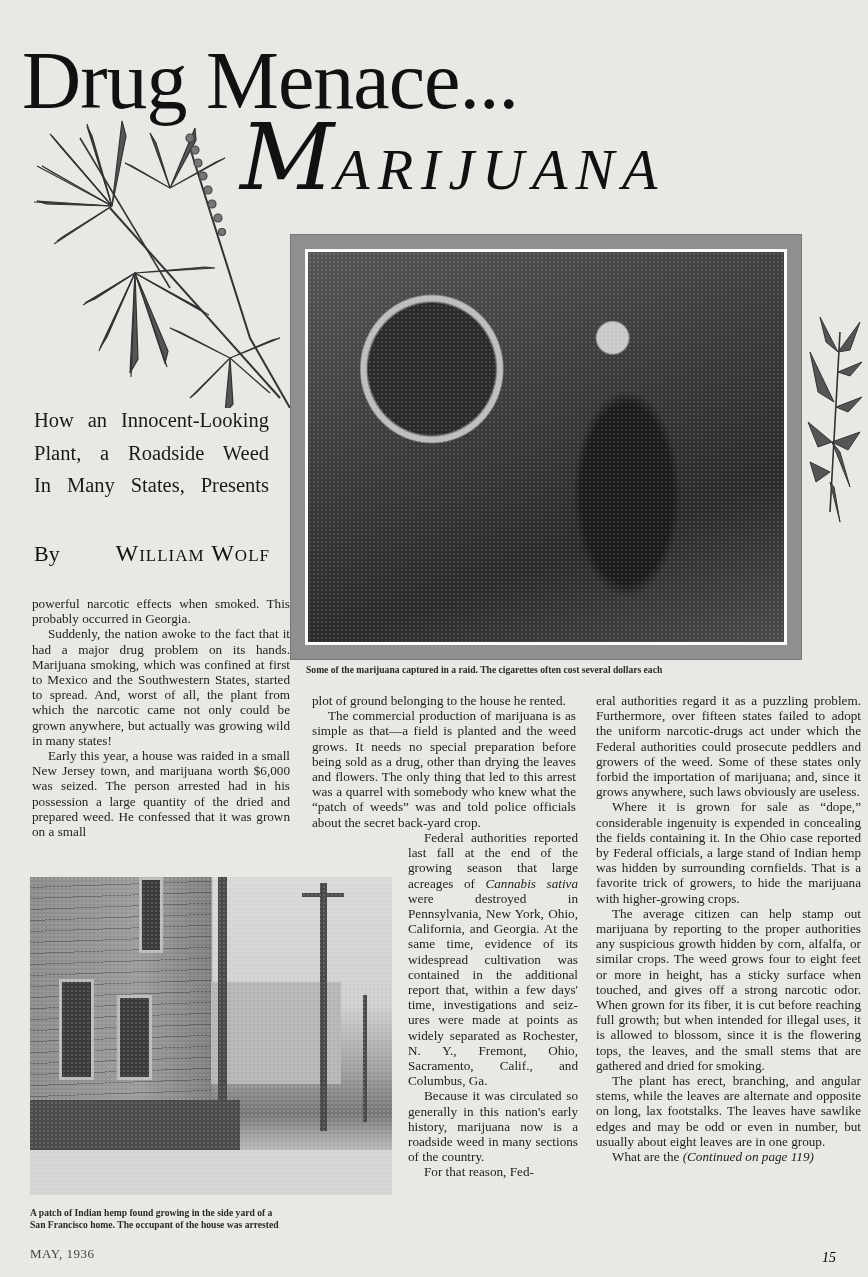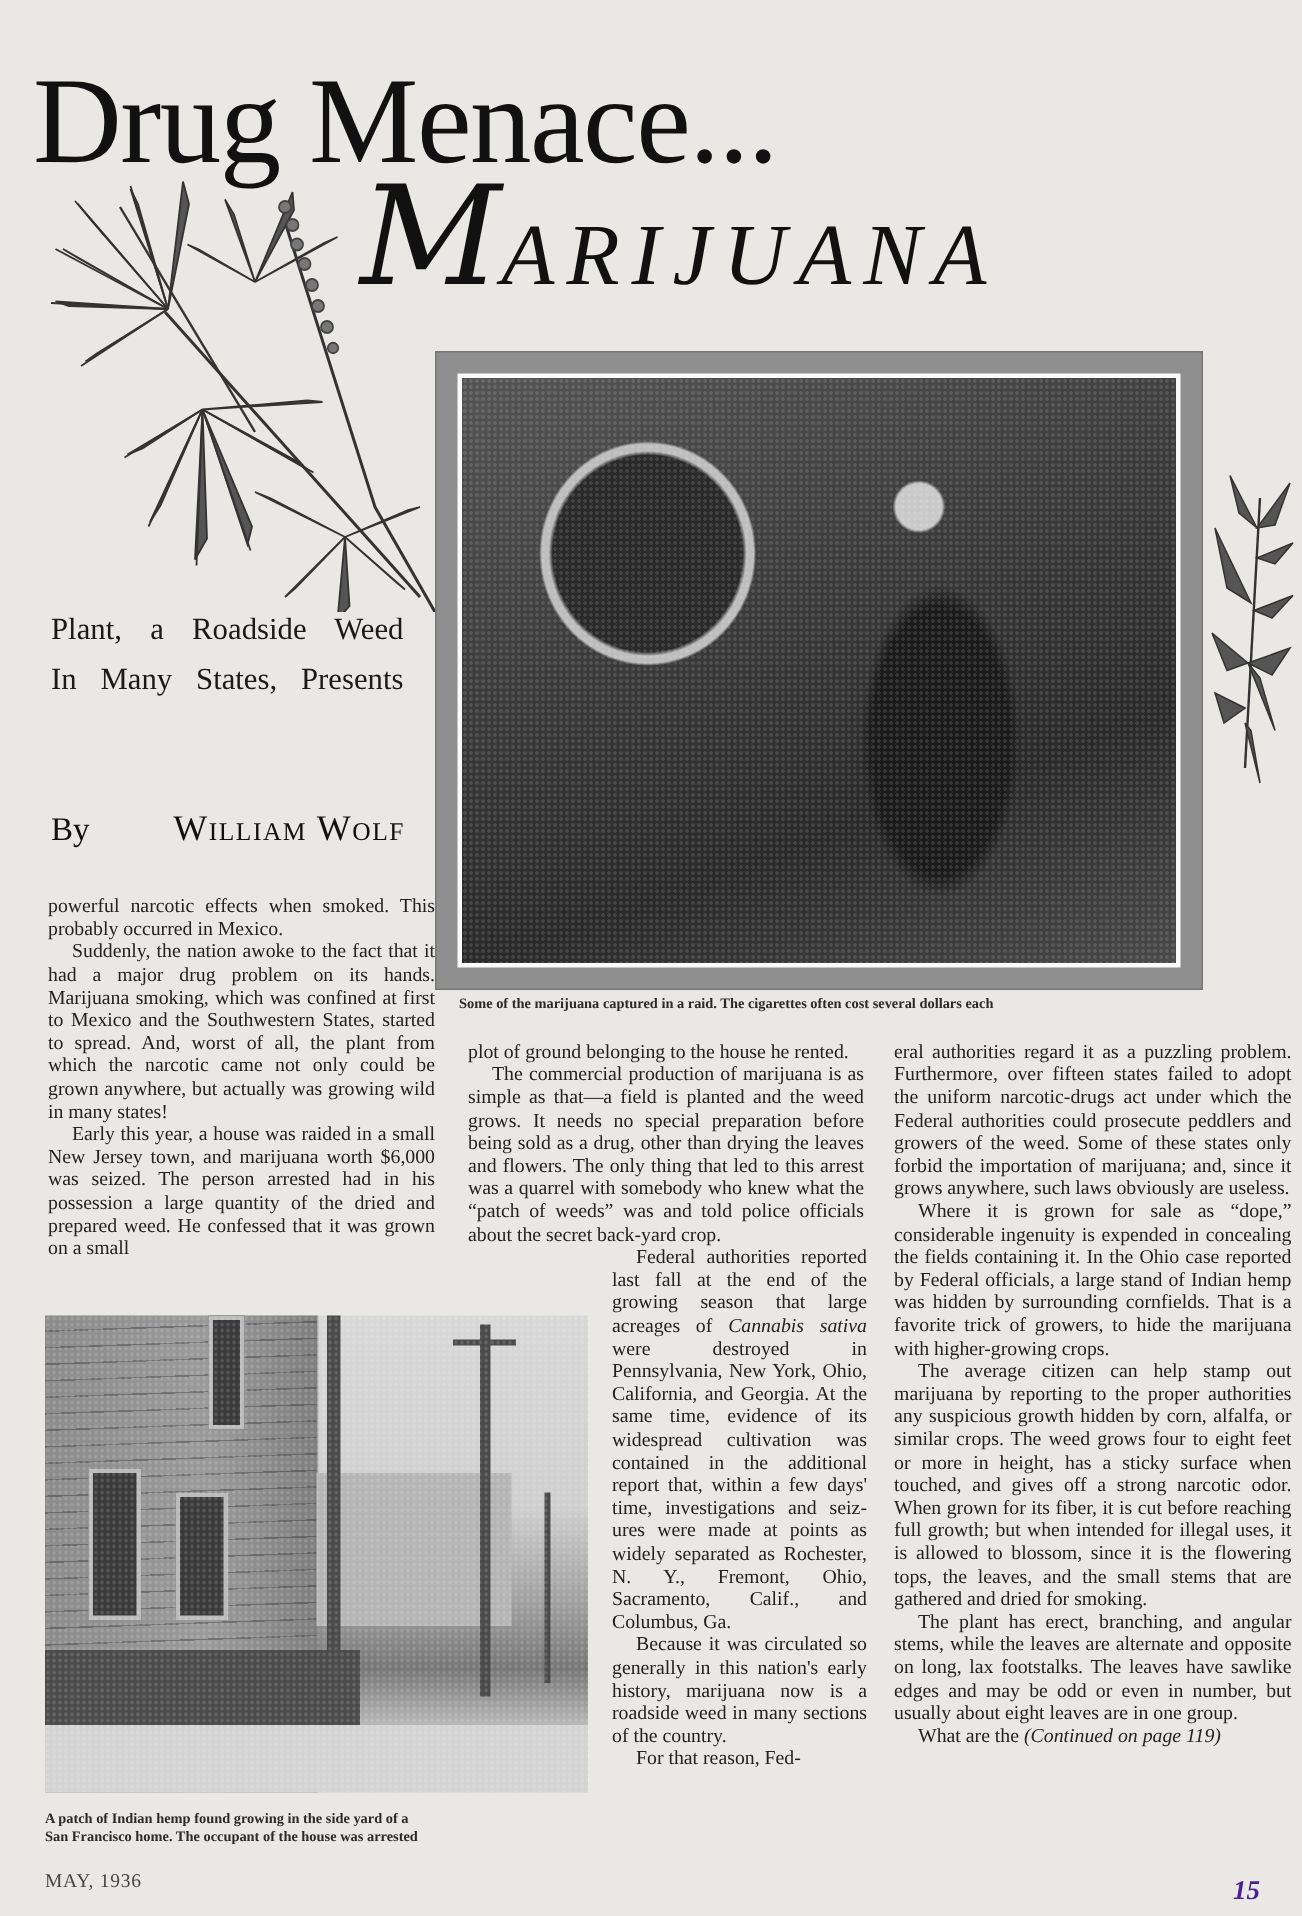--- a/index.html
+++ b/index.html
@@ -70,21 +70,21 @@
   .photo2 .win { position: absolute; background: #3a3a3a; border: 3px solid #bbb; }
   .photo2 .bldg { position: absolute; left: 50%; top: 33%; width: 36%; height: 32%; background: #b5b5b5; }
   .photo2 .hedge { position: absolute; left: 0; top: 70%; width: 58%; height: 16%; background: #4b4b4b; }
   .photo2 .walk { position: absolute; left: 0; top: 86%; width: 100%; height: 14%; background: #d3d3d3; }
   .photo2::after {
     content: ""; position: absolute; inset: 0;
     background-image: radial-gradient(rgba(255,255,255,0.14) 1px, transparent 1.4px);
     background-size: 4px 4px;
   }
   .footer { font-size: 13px; color: #444; letter-spacing: 0.5px; }
-  .pagenum { font-style: italic; font-size: 18px; color: #4c1d95; font-weight: bold; }
+  .pagenum { font-style: italic; font-size: 14px; color: #000000; }
   .leaf { position: absolute; }
 </style>
 </head>
 <body>
 
 <div class="abs title1">Drug Menace...</div>
 <div class="abs title2"><span class="cap">M</span><span class="rest">ARIJUANA</span></div>
 
 <svg class="leaf" style="left:20px; top:108px;" width="275" height="300" viewBox="0 0 275 300">
   <g stroke="#333" fill="#555" stroke-width="1.2">
@@ -153,37 +153,38 @@
       <path d="M36 95 L62 85 L48 100 Z"></path>
     <path d="M32 130 L8 110 L18 135 Z"></path>
       <path d="M32 130 L60 120 L48 138 Z"></path>
       <path d="M32 130 L50 175 L40 140 Z"></path>
     <path d="M30 160 L10 150 L16 170 Z"></path>
       <path d="M30 170 L40 210 L34 175 Z"></path>
   </g>
 </svg>
 
 <div class="abs subtitle">
+  <div style="display:block; text-align:justify; text-align-last:justify;">How an Innocent-Looking</div>
   <div style="display:block; text-align:justify; text-align-last:justify;">Plant, a Roadside Weed</div>
   <div style="display:block; text-align:justify; text-align-last:justify;">In Many States, Presents</div>
 </div>
 <div class="abs byline" style="width:236px; display:flex; justify-content:space-between; align-items:baseline;">
   <span>By</span>
   <span class="sc">William Wolf</span>
 </div>
 
 <div class="abs photo-frame">
   <div class="photo-inner">
     <div class="photo-img"></div>
   </div>
 </div>
 <div class="abs caption" style="left:306px; top:664px;">Some of the marijuana captured in a raid. The cigarettes often cost several dollars each</div>
 
 <div class="abs col" style="left:32px; top:596px; width:258px;">
-  <p class="noind">powerful narcotic effects when smoked. This probably occurred in Mexico.</p>
+  <p class="noind">powerful narcotic effects when smoked. This probably occurred in Georgia.</p>
   <p>Suddenly, the nation awoke to the fact that it had a major drug prob­lem on its hands. Marijuana smok­ing, which was confined at first to Mexico and the Southwestern States, started to spread. And, worst of all, the plant from which the narcotic came not only could be grown anywhere, but actu­ally was growing wild in many states!</p>
   <p>Early this year, a house was raided in a small New Jersey town, and marijuana worth $6,000 was seized. The person ar­rested had in his possession a large quan­tity of the dried and prepared weed. He confessed that it was grown on a small</p>
 </div>
 
 <div class="abs col" style="left:312px; top:693px; width:264px;">
   <p class="noind">plot of ground belonging to the house he rented.</p>
   <p>The commercial production of mari­juana is as simple as that—a field is planted and the weed grows. It needs no special preparation before being sold as a drug, other than drying the leaves and flowers. The only thing that led to this arrest was a quarrel with somebody who knew what the “patch of weeds” was and told police officials about the secret back-yard crop.</p>
 </div>
 
 <div class="abs col" style="left:408px; top:830px; width:170px;">

